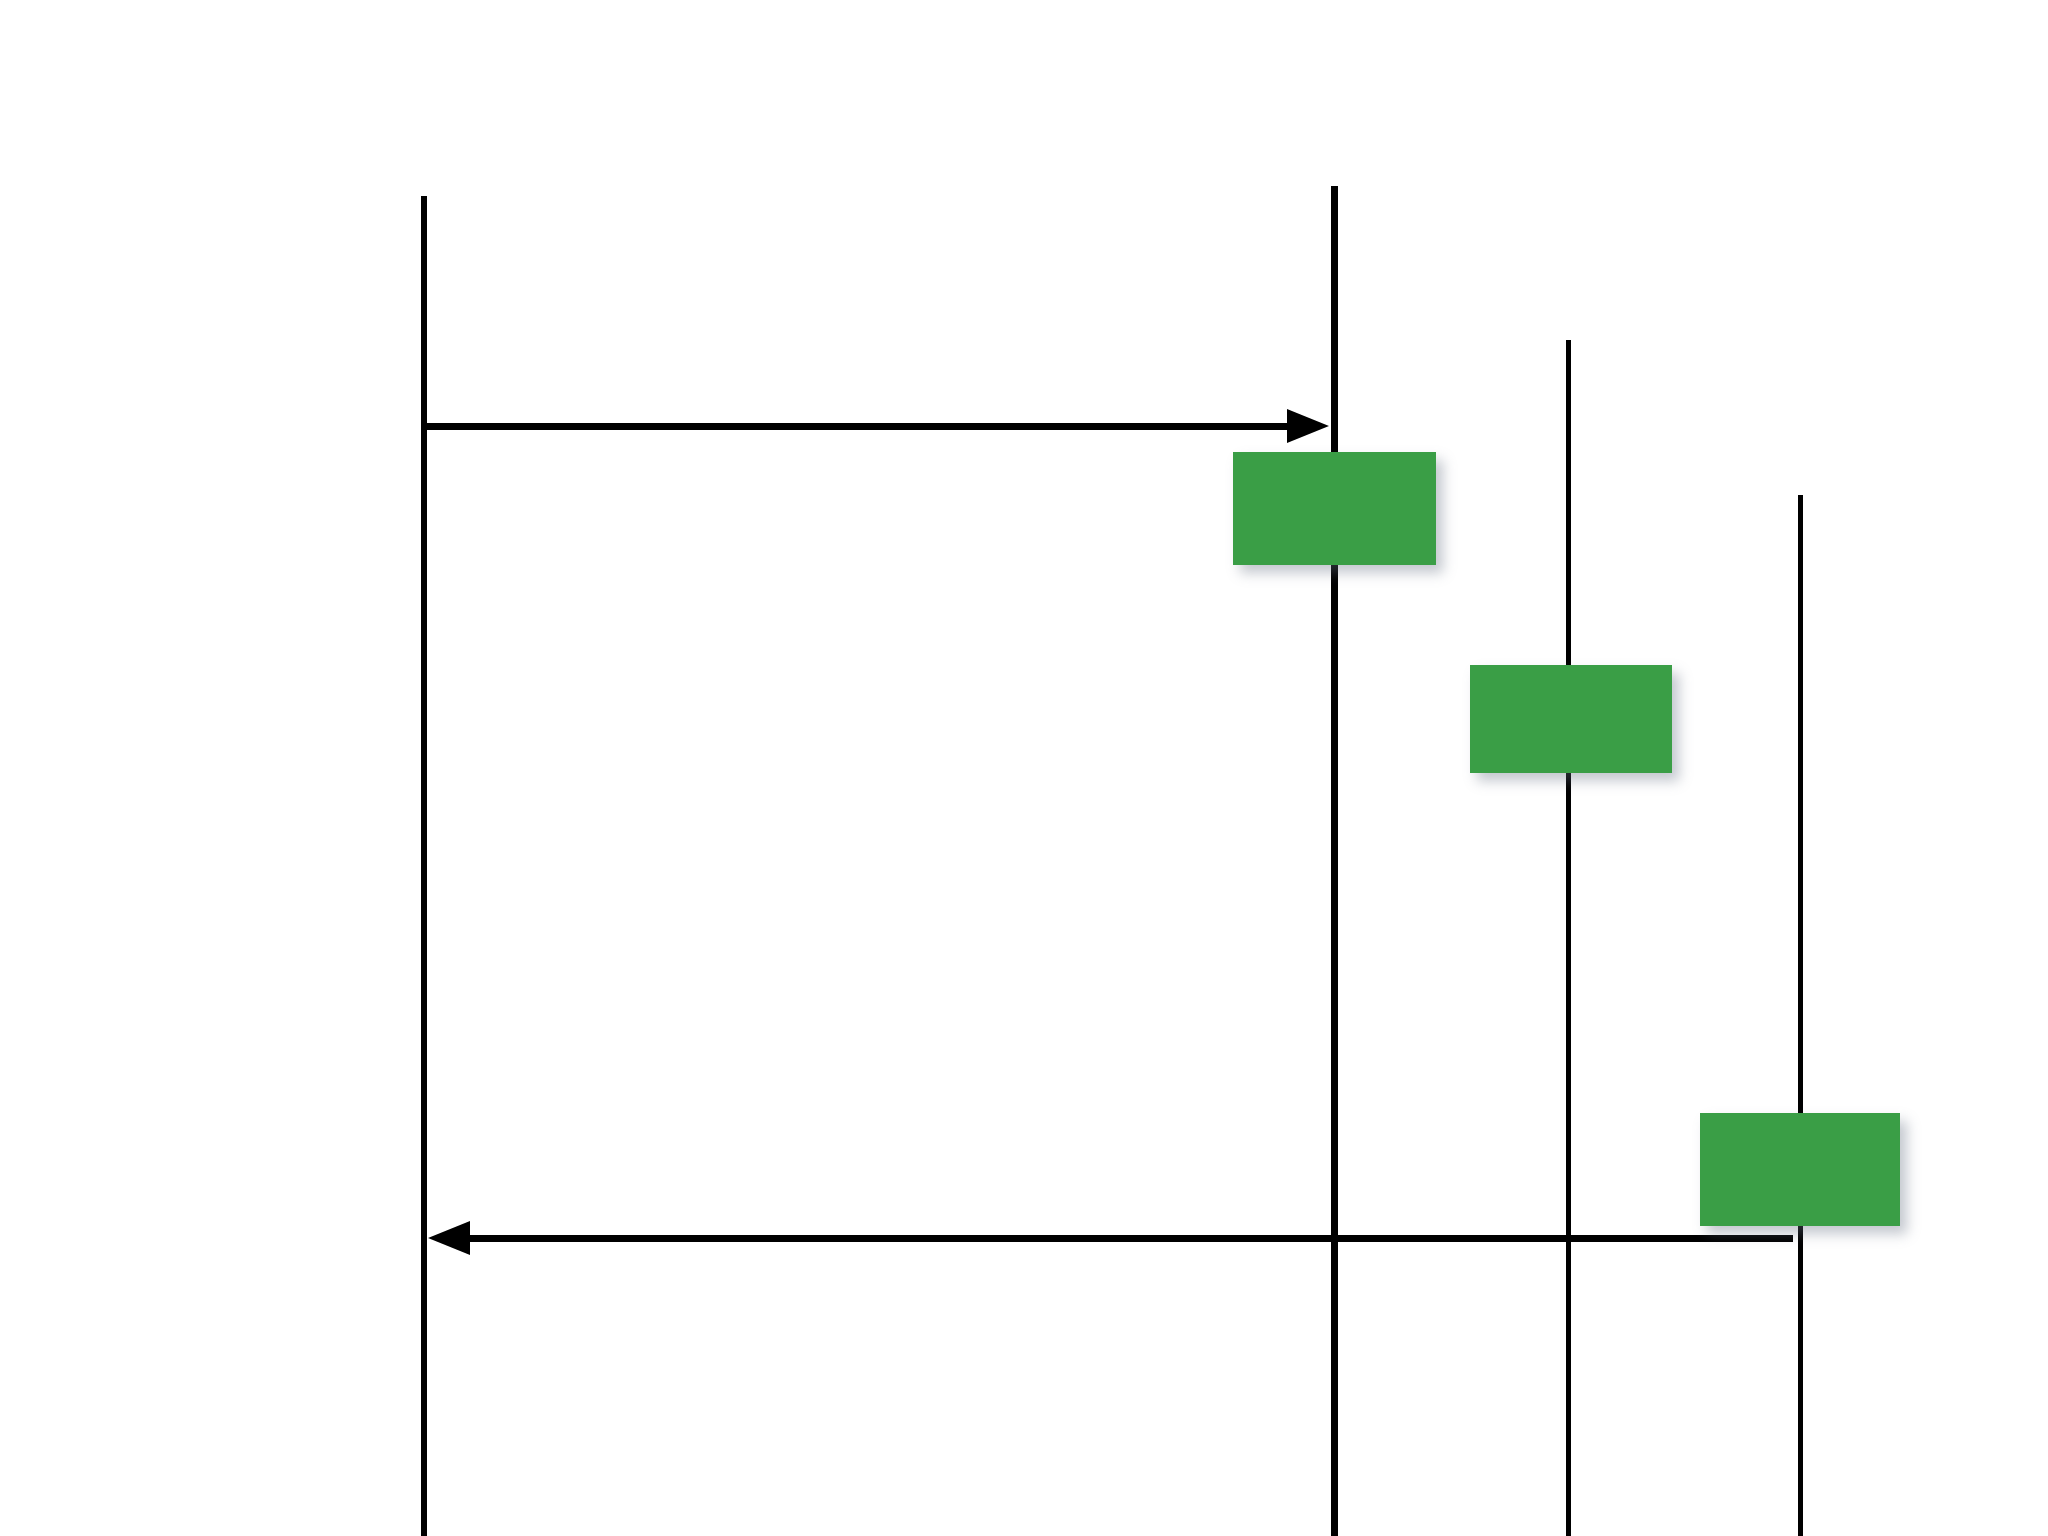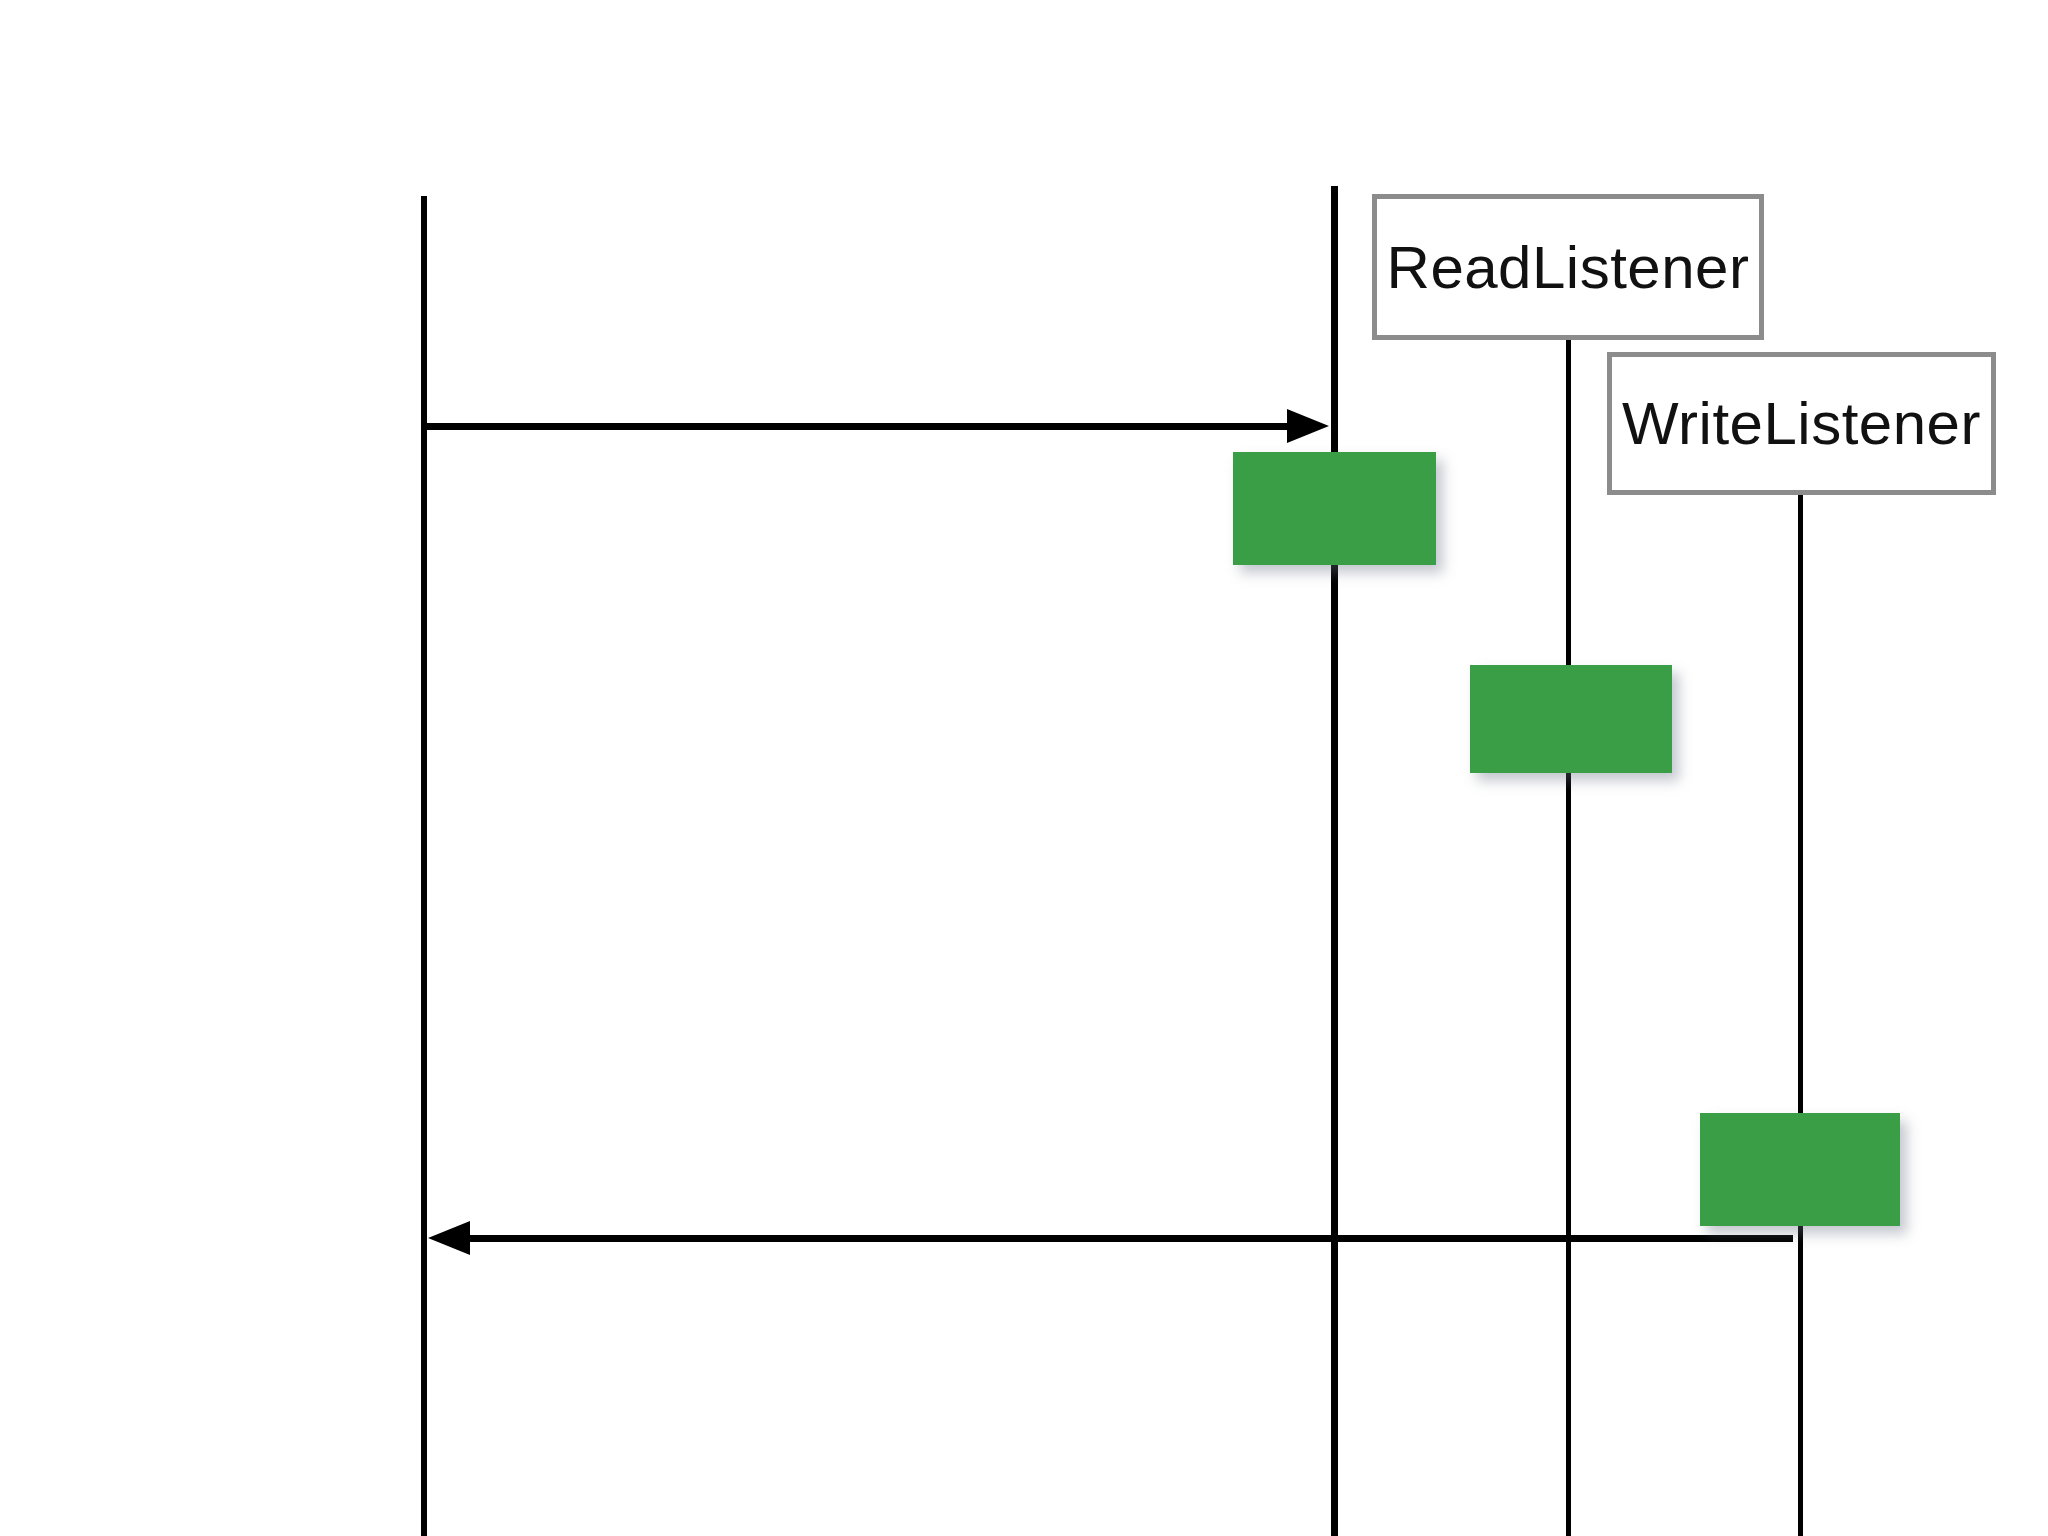--- a/index.html
+++ b/index.html
@@ -88,26 +88,20 @@
 </head>
 <body>
 
 <div id="canvas">
 
   <div class="lifeline" id="client-lifeline"></div>
   <div class="lifeline" id="servlet-lifeline"></div>
   <div class="lifeline" id="readlistener-lifeline"></div>
   <div class="lifeline" id="writelistener-lifeline"></div>
 
-  <div class="participant-box" id="readlistener-box">
-    <span>ReadListener</span>
-  </div>
-  <div class="participant-box" id="writelistener-box">
-    <span>WriteListener</span>
-  </div>
 
   <div class="activation" id="servlet-activation"></div>
   <div class="activation" id="readlistener-activation"></div>
   <div class="activation" id="writelistener-activation"></div>
 
   <div class="msg-line" id="request-line"></div>
   <div class="arrowhead" id="request-arrowhead"></div>
 
   <div class="msg-line" id="response-line"></div>
   <div class="arrowhead" id="response-arrowhead"></div>

